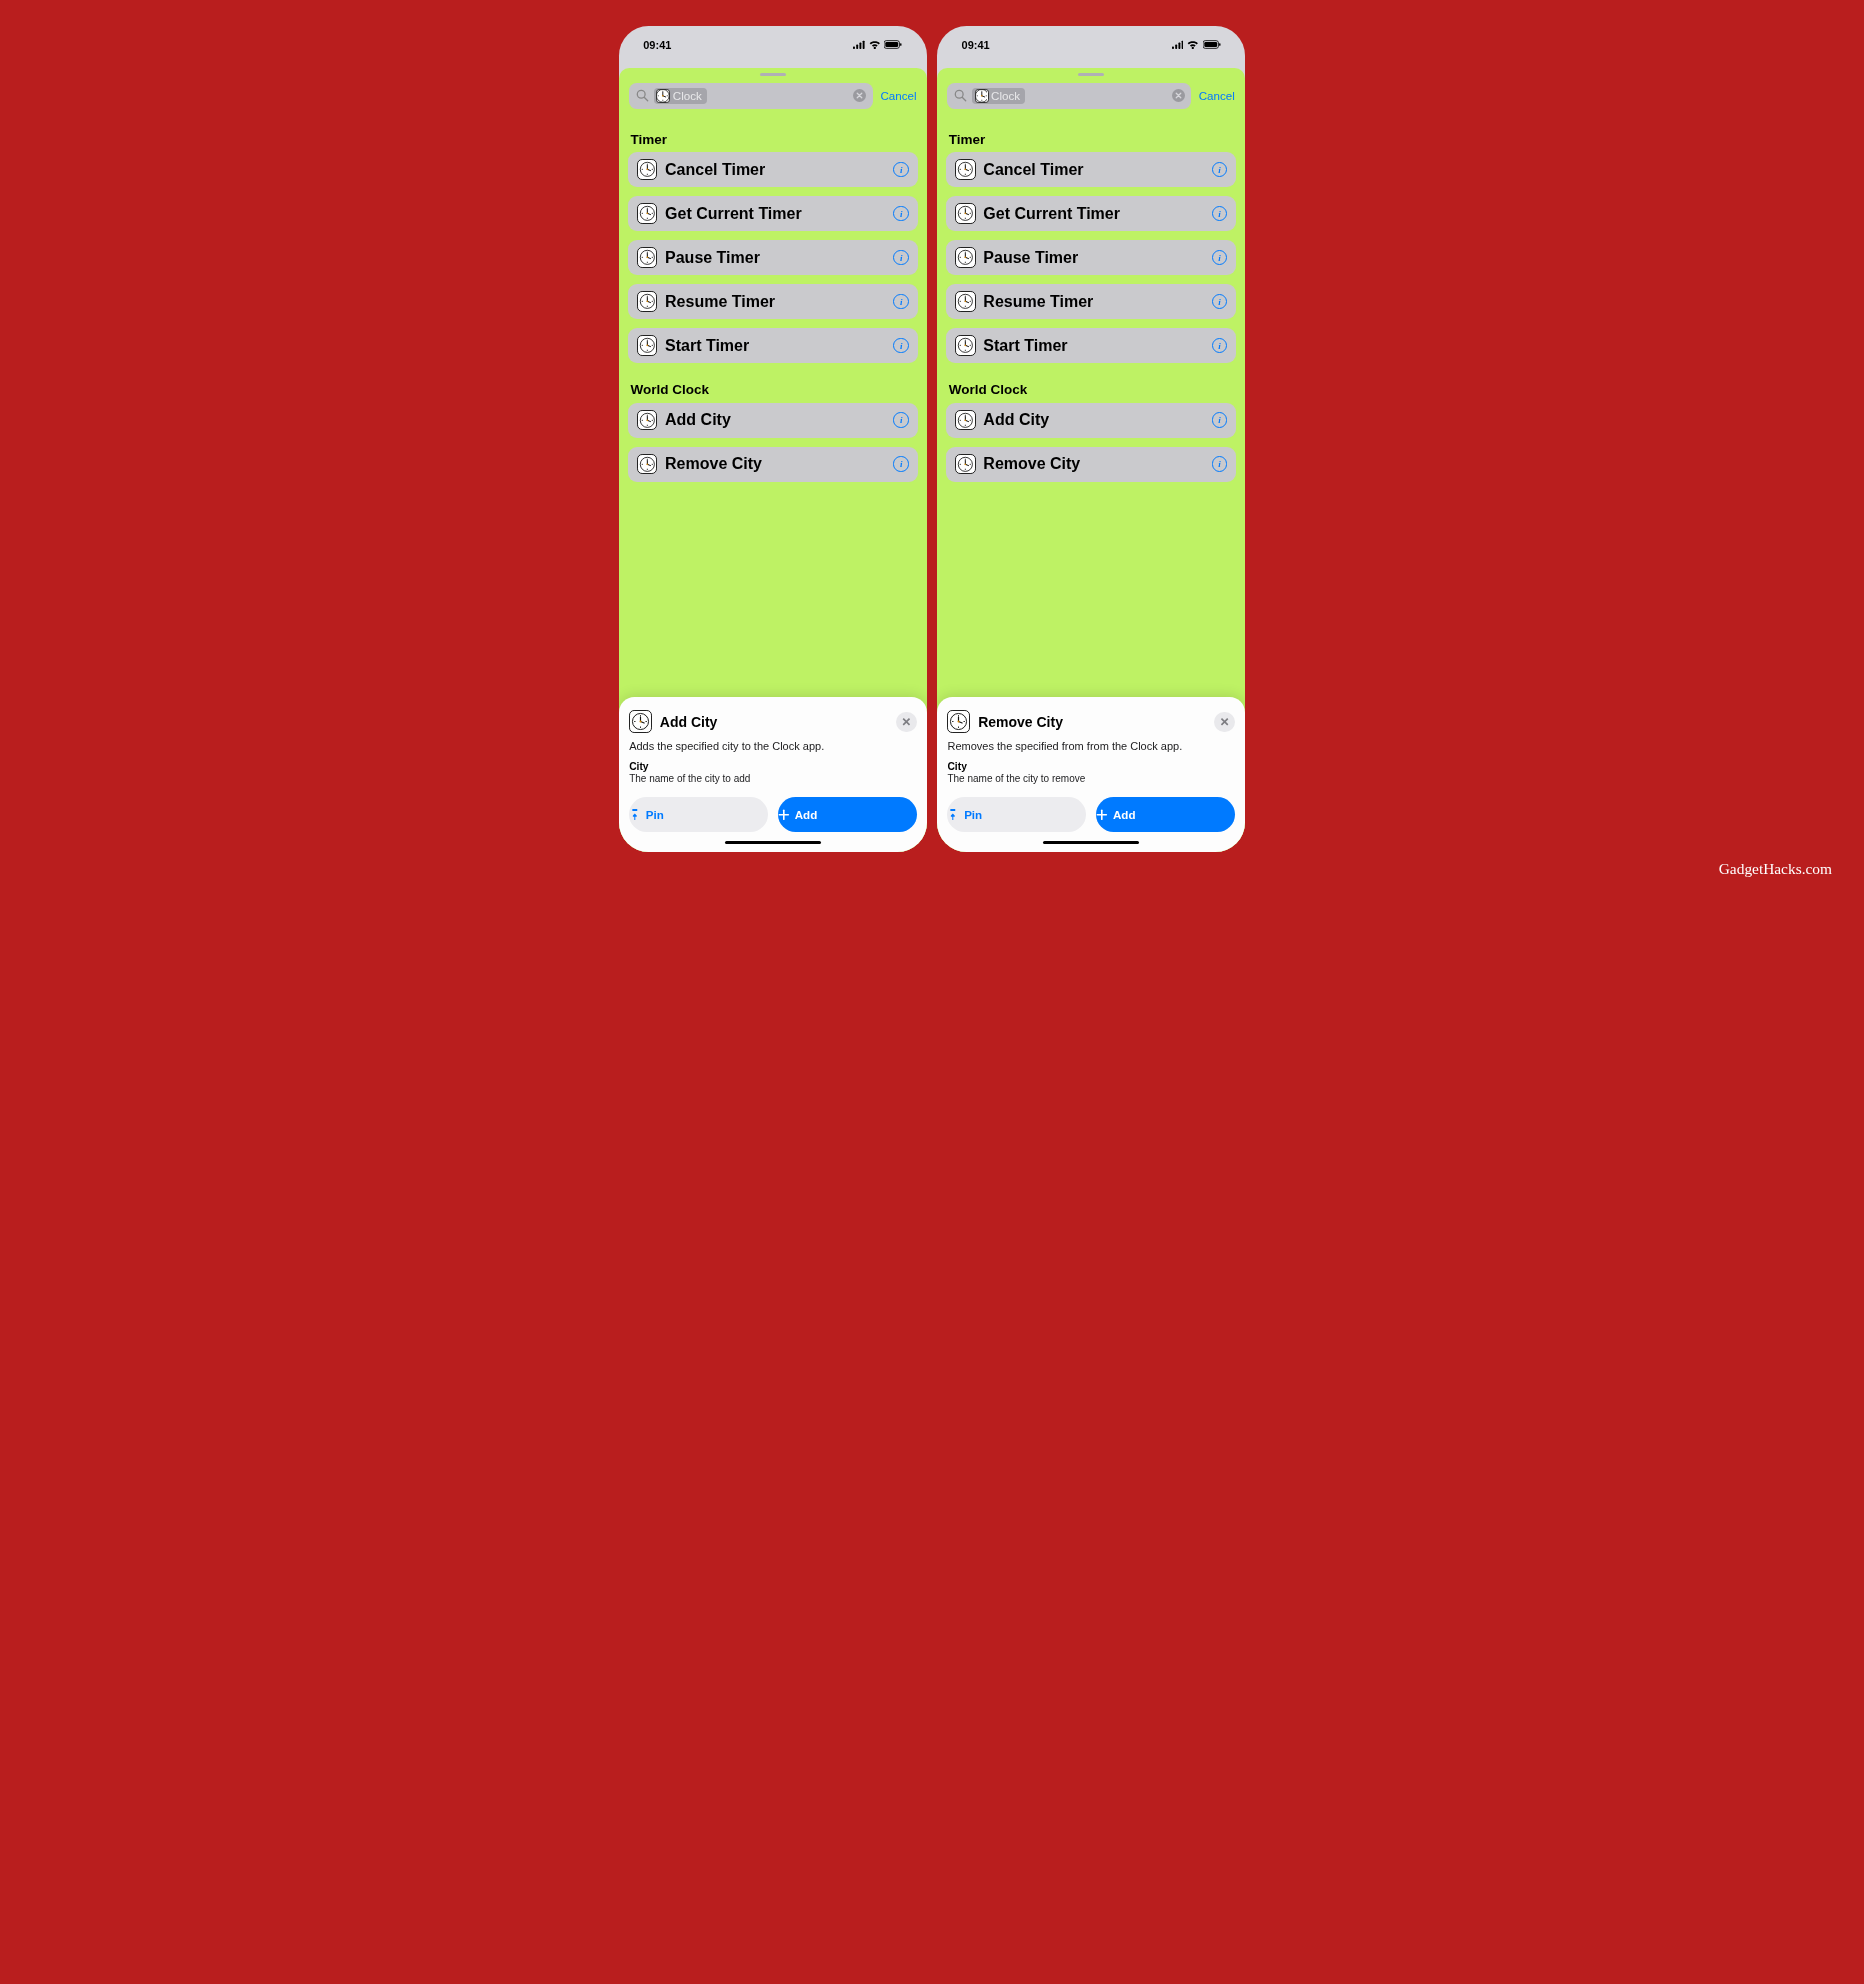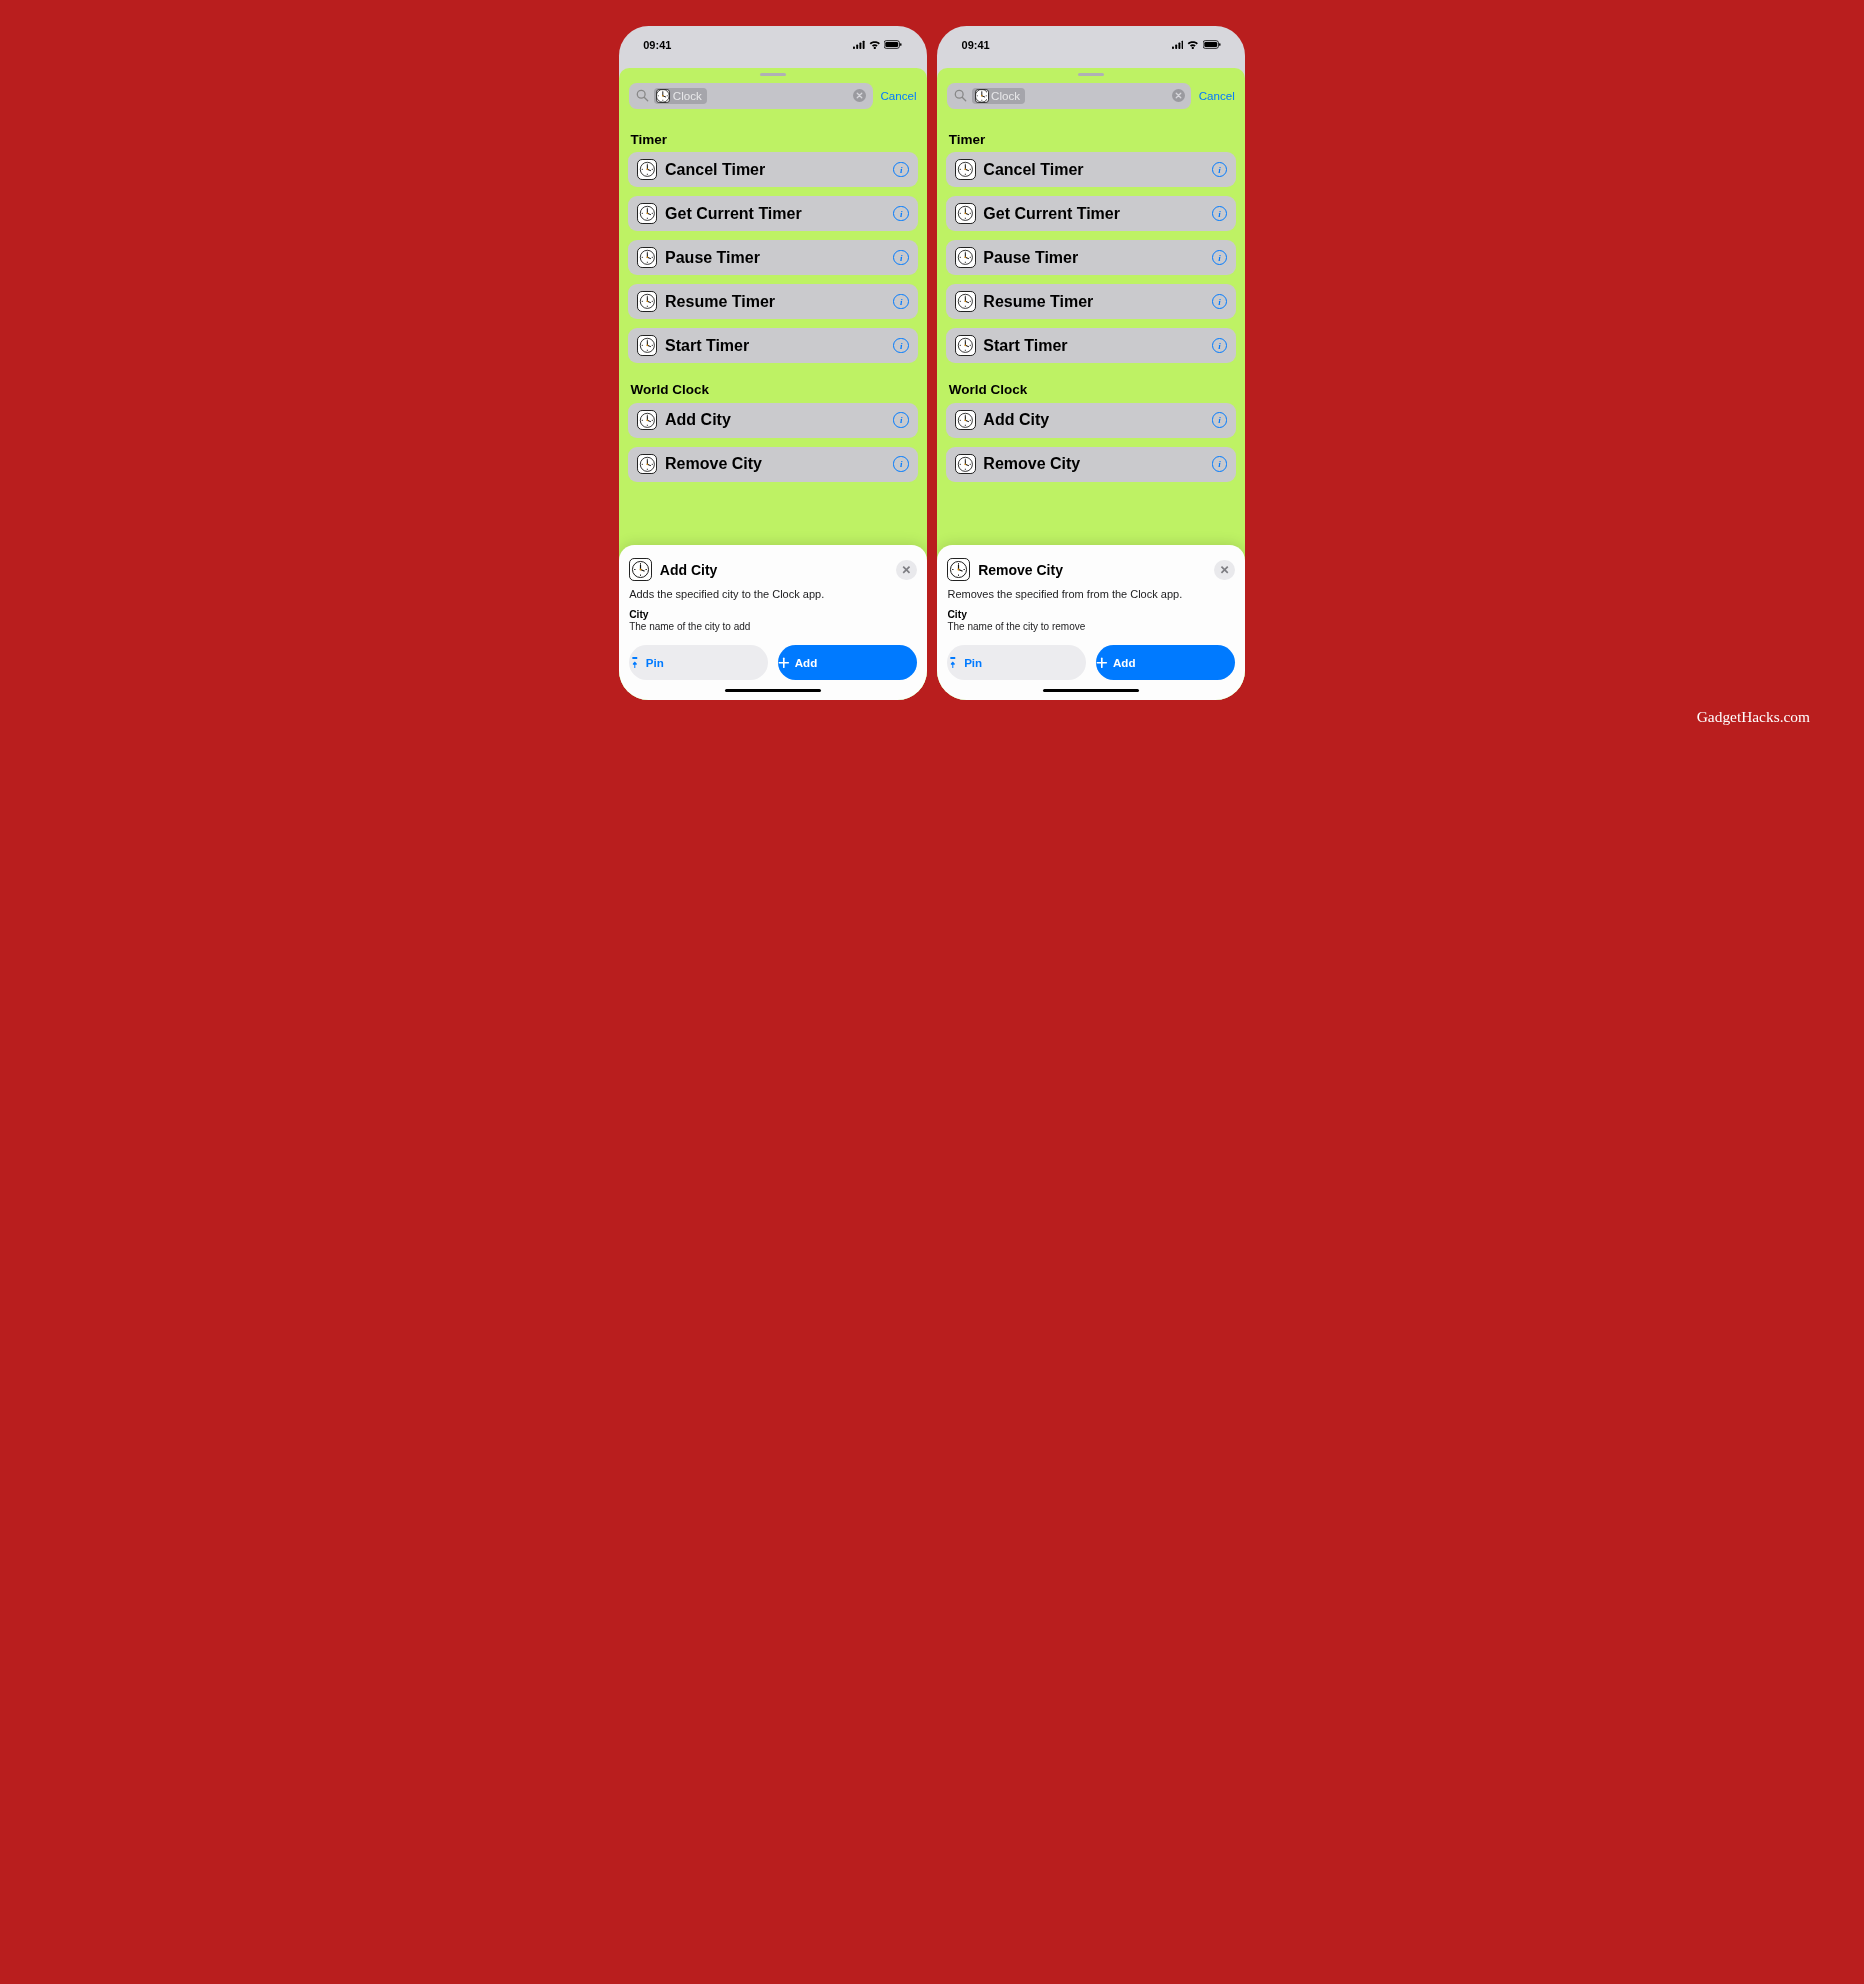--- a/index.html
+++ b/index.html
@@ -11,21 +11,21 @@
     align-items: center;
     padding: 26px 0 13px 0;
   }
   .phones-row {
     display: flex;
     gap: 10.3px;
     justify-content: center;
   }
   .phone {
     width: 308px;
-    height: 674px;
+    height: 826px;
     background: #d7d7dc;
     border-radius: 29.5px;
     overflow: hidden;
     position: relative;
     display: flex;
     flex-direction: column;
   }
   .status-bar {
     height: 37px;
     display: flex;
@@ -139,21 +139,21 @@
     font-size: 11.6px; font-weight: 600;
   }
   .btn-pin { background: #ececef; color: #007aff; }
   .btn-add { background: #007aff; color: #fff; }
   .home-indicator {
     width: 96px; height: 3.2px; background: #000; border-radius: 1.9px;
     margin: 7.7px auto 2.6px auto;
   }
   .watermark {
     color: #fff; font-family: Georgia, "Times New Roman", serif;
-    font-size: 15.4px; margin-top: 7.7px; align-self: flex-end; padding-right: 54px;
+    font-size: 15.4px; margin-top: 7.7px; align-self: flex-end; padding-right: 32px;
   }
   svg { display: block; }
 </style>
 </head>
 <body>
 
 <svg width="0" height="0" style="position:absolute">
   <defs>
     <g id="clock-face">
       <circle cx="13" cy="13" r="11" fill="#fff" stroke="#111" stroke-width="1.3"></circle>

